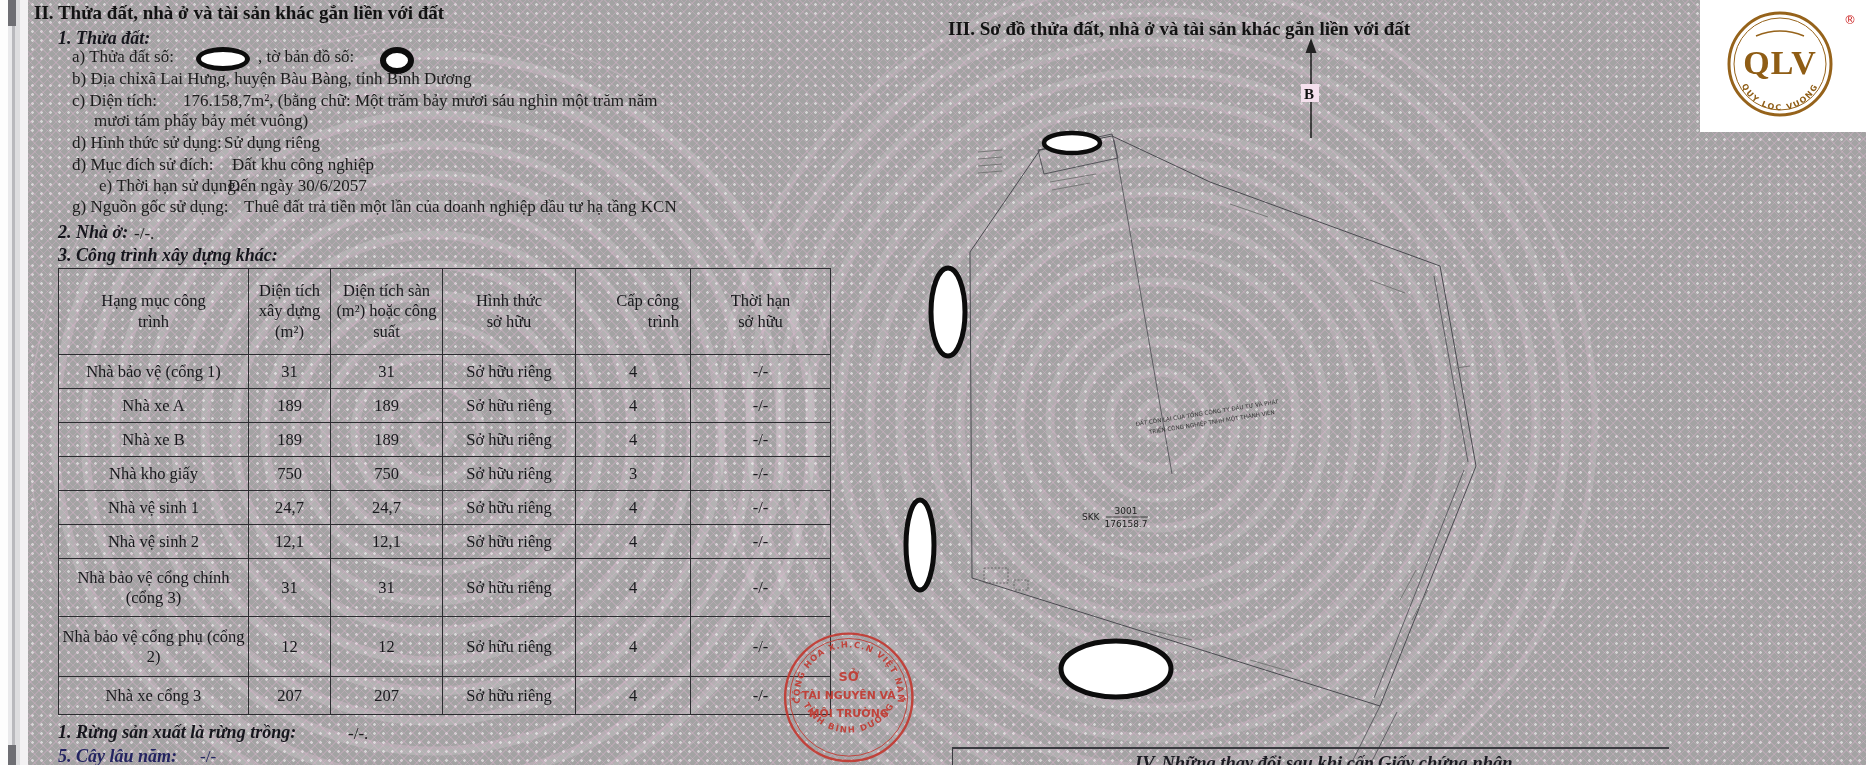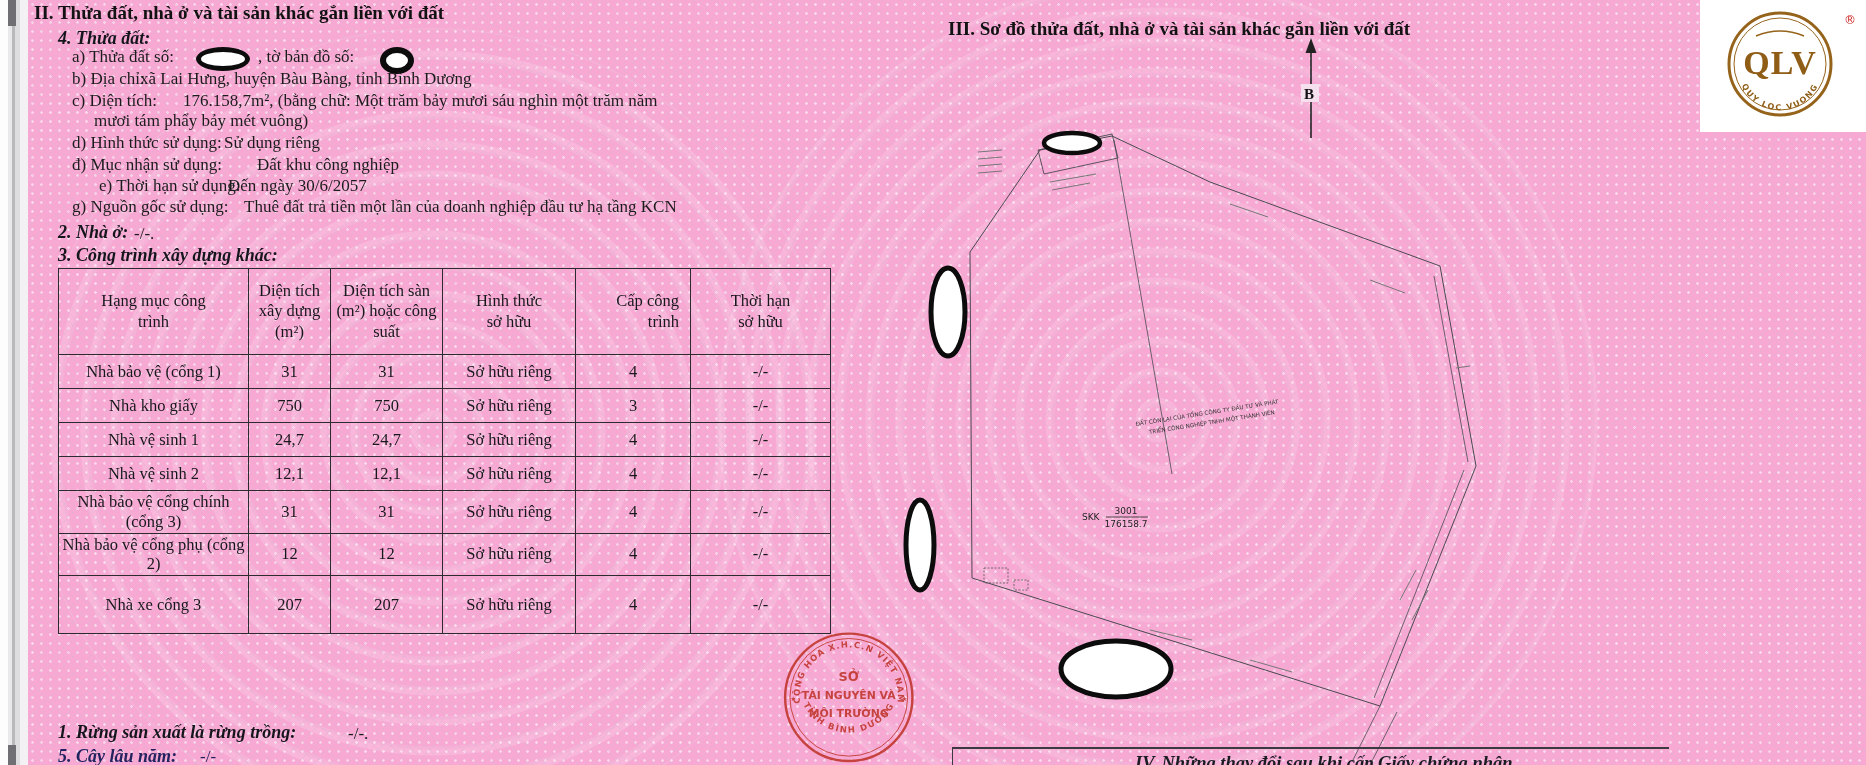--- a/index.html
+++ b/index.html
@@ -11,21 +11,21 @@
   }
   
   .scan-strip{
     position:absolute;left:0;top:0;width:28px;height:765px;
     background:linear-gradient(90deg,#fdfdfd 0 8px,#e9e9eb 8px 12px,#b9b9bd 12px 15px,#dddddf 15px 20px,#f3f1f3 20px 28px);
   }
   .scan-mark{position:absolute;background:#6f6f74;}
   
   .page{
     position:absolute;left:28px;top:0;width:1838px;height:765px;
-    background:#f9a8d4;overflow:hidden;
+    background:#a3a3a3;overflow:hidden;
   }
   .page .texture{
     position:absolute;inset:0;pointer-events:none;
     background-image:
       repeating-linear-gradient(45deg, rgba(223,180,208,.30) 0 1px, transparent 1px 6px),
       repeating-linear-gradient(-45deg, rgba(223,180,208,.30) 0 1px, transparent 1px 6px),
       radial-gradient(rgba(255,255,255,.55) 1px, transparent 1.6px);
     background-size:auto,auto,9px 9px;
   }
   .emblem-ring{
@@ -83,21 +83,21 @@
   <div class="scan-mark" style="left:8px;top:0;width:8px;height:26px;"></div>
   <div class="scan-mark" style="left:8px;bottom:0;width:8px;height:20px;"></div>
 </div>
 
 <div class="page">
   <div class="emblem-ring" style="left:0px;top:28px;width:810px;height:810px;"></div>
   <div class="emblem-ring" style="left:690px;top:-20px;width:880px;height:880px;opacity:.42;"></div>
   <div class="texture"></div>
 
   <div class="abs sec-title" style="left:6px;top:2px;">II. Thửa đất, nhà ở và tài sản khác gắn liền với đất</div>
-  <div class="abs num-head" style="left:30px;top:28px;">4. Thửa đất:</div>
+  <div class="abs num-head" style="left:30px;top:28px;">1. Thửa đất:</div>
 
   <div class="abs line" style="left:0;top:47px;width:760px;height:24px;">
     <span class="lbl" style="left:44px;">a) Thửa đất số:</span>
     <div class="redact" style="left:168px;top:0px;width:44px;height:14px;"></div>
     <span class="lbl" style="left:230px;">, tờ bản đồ số:</span>
     <div class="redact" style="left:352px;top:0px;width:22px;height:15px;border-width:6px;"></div>
   </div>
 
   <div class="abs line" style="left:0;top:69px;width:760px;">
     <span class="lbl" style="left:44px;">b) Địa chỉ:</span>
@@ -106,22 +106,22 @@
   <div class="abs line" style="left:0;top:91px;width:760px;">
     <span class="lbl" style="left:44px;">c) Diện tích:</span>
     <span class="lbl" style="left:155px;">176.158,7m², (bằng chữ: Một trăm bảy mươi sáu nghìn một trăm năm</span>
   </div>
   <div class="abs line" style="left:66px;top:111px;">mươi tám phẩy bảy mét vuông)</div>
   <div class="abs line" style="left:0;top:133px;width:760px;">
     <span class="lbl" style="left:44px;">d) Hình thức sử dụng:</span>
     <span class="lbl" style="left:196px;">Sử dụng riêng</span>
   </div>
   <div class="abs line" style="left:0;top:155px;width:760px;">
-    <span class="lbl" style="left:44px;">đ) Mục nhận sử dụng:</span>
-    <span class="lbl" style="left:204px;margin-left:25px;">Đất khu công nghiệp</span>
+    <span class="lbl" style="left:44px;">đ) Mục đích sử đích:</span>
+    <span class="lbl" style="left:204px;">Đất khu công nghiệp</span>
   </div>
   <div class="abs line" style="left:0;top:176px;width:760px;">
     <span class="lbl" style="left:44px;margin-left:27px;">e) Thời hạn sử dụng:</span>
     <span class="lbl" style="left:200px;">Đến ngày 30/6/2057</span>
   </div>
   <div class="abs line" style="left:0;top:197px;width:760px;">
     <span class="lbl" style="left:44px;">g) Nguồn gốc sử dụng:</span>
     <span class="lbl" style="left:216px;">Thuê đất trả tiền một lần của doanh nghiệp đầu tư hạ tầng KCN</span>
   </div>
 
@@ -160,20 +160,36 @@
         <th>
             <span class="hw6">Thời hạn sở hữu</span>
           </th>
       </tr>
     </thead>
     <tbody>
         <tr>
           <td>Nhà bảo vệ (cổng 1)</td>
           <td>31</td>
           <td>31</td>
+          <td>Sở hữu riêng</td>
+          <td>4</td>
+          <td>-/-</td>
+        </tr>
+        <tr>
+          <td>Nhà xe A</td>
+          <td>189</td>
+          <td>189</td>
+          <td>Sở hữu riêng</td>
+          <td>4</td>
+          <td>-/-</td>
+        </tr>
+        <tr>
+          <td>Nhà xe B</td>
+          <td>189</td>
+          <td>189</td>
           <td>Sở hữu riêng</td>
           <td>4</td>
           <td>-/-</td>
         </tr>
         <tr>
           <td>Nhà kho giấy</td>
           <td>750</td>
           <td>750</td>
           <td>Sở hữu riêng</td>
           <td>3</td>

